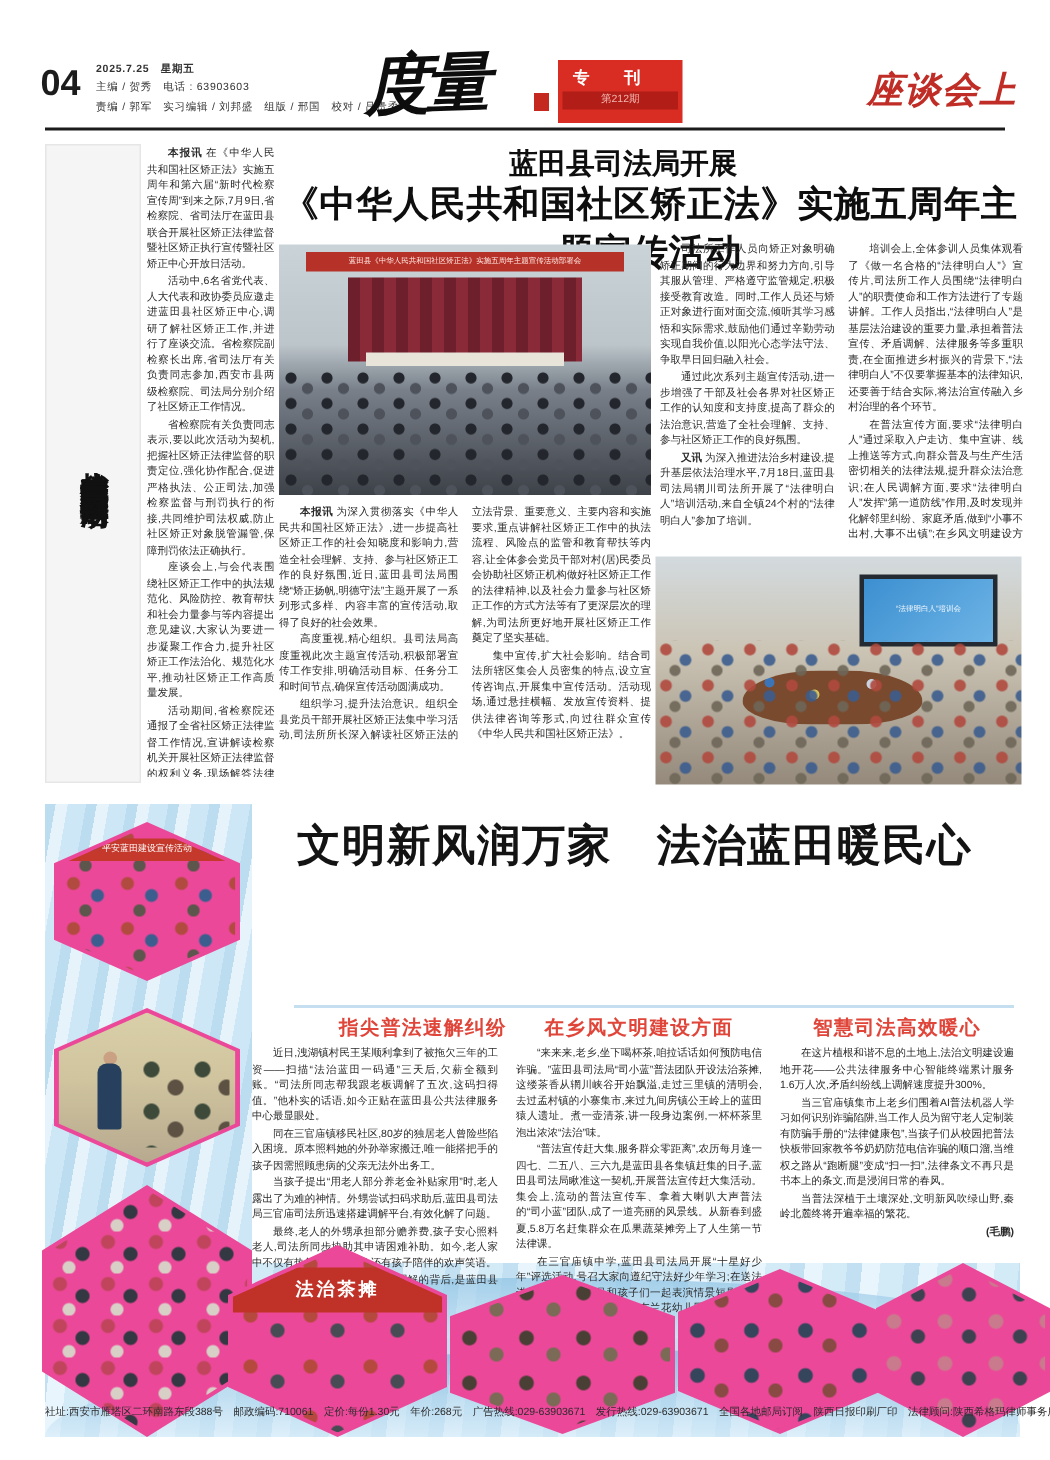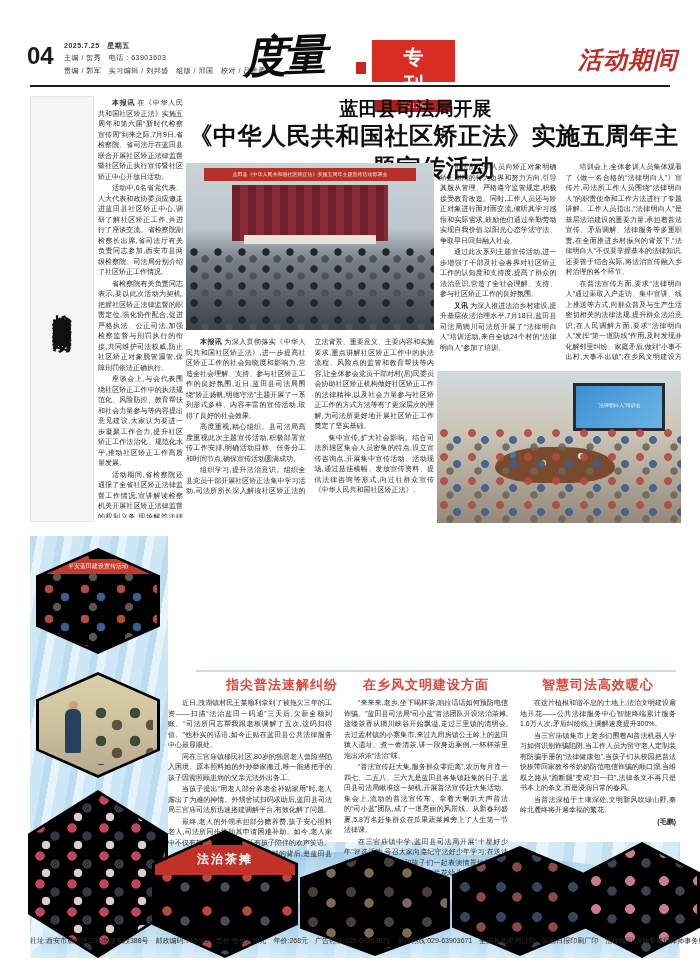--- a/index.html
+++ b/index.html
@@ -8,21 +8,21 @@
   .abs{position:absolute;}
   
   .pagenum{left:27px;top:42px;font-size:24px;font-weight:bold;color:#1c1c1c;}
   .hmeta{left:64px;font-size:7px;color:#333;letter-spacing:.5px;white-space:nowrap;}
   .headrule{left:30px;top:85px;width:640px;height:2px;background:#1b1b1b;}
   .masthead{left:243px;top:28px;width:125px;height:56px;font-family:"Liberation Serif","DejaVu Serif",serif;
             font-size:44px;font-weight:900;font-style:italic;color:#0d0d0d;transform:rotate(-2deg);
             line-height:56px;letter-spacing:-4px;}
   .seal{left:356px;top:62px;width:10px;height:12px;background:#c5281f;}
   .redbox{left:372px;top:40px;width:83px;height:42px;background:#d92d23;}
-  .redbox .lbl{display:block;text-align:center;color:#fff;font-weight:bold;font-size:20px;
+  .redbox .lbl{display:block;text-align:left;color:#fff;font-weight:bold;font-size:11px;
                letter-spacing:10px;padding:4px 0 2px 10px;}
   .redbox .strip{display:block;margin:0 3px;background:#b21d17;color:#f3b7b1;font-size:7px;
                  text-align:center;line-height:12px;}
   .papername{left:578px;top:44px;width:100px;height:32px;font-family:"Liberation Serif","DejaVu Serif",serif;
              font-size:24px;font-weight:900;font-style:italic;color:#bf2d26;letter-spacing:1px;}
   
   .sidebox{left:30px;top:96px;width:62px;height:424px;background:#f5f5f5;border:1px solid #e6e6e6;
            display:flex;align-items:center;justify-content:center;}
   .sidetitle{writing-mode:vertical-rl;text-orientation:upright;font-size:19px;font-weight:900;
              letter-spacing:1px;color:#111;}
@@ -77,21 +77,21 @@
   .a2intro{left:196px;top:614px;width:480px;height:54px;font-size:8px;font-weight:bold;color:#2b7cba;
            line-height:1.55;text-align:justify;overflow:hidden;}
   .a2intro p{margin:0;text-indent:2em;}
   .a2divider{left:196px;top:670px;width:480px;height:2px;background:#c6dff0;}
   .colhead{top:676px;height:16px;text-align:center;font-size:13px;font-weight:900;color:#e0453a;letter-spacing:1px;}
   .colbody{top:698px;}
   .ch1{left:168px;width:164px;padding-left:32px;} .ch2{left:344px;width:164px;} .ch3{left:520px;width:156px;}
   .cb1{left:168px;width:164px;height:178px;} .cb2{left:344px;width:164px;height:186px;} .cb3{left:520px;width:156px;height:158px;}
   .author{text-align:right;font-weight:bold;text-indent:0 !important;}
   
-  .hex{clip-path:polygon(50% 0,100% 26%,100% 74%,50% 100%,0 74%,0 26%);background:#000000;padding:3px;box-sizing:border-box;text-decoration:underline;}
+  .hex{clip-path:polygon(50% 0,100% 26%,100% 74%,50% 100%,0 74%,0 26%);background:#ec4899;padding:3px;box-sizing:border-box;text-decoration:underline;}
   .hex-in{width:100%;height:100%;clip-path:polygon(50% 0,100% 26%,100% 74%,50% 100%,0 74%,0 26%);
           position:relative;overflow:hidden;}
   .hexA{left:36px;top:548px;width:124px;height:106px;}
   .hexB{left:36px;top:672px;width:124px;height:106px;}
   .hexC{left:28px;top:790px;width:140px;height:168px;}
   .hexTea{left:152px;top:830px;width:146px;height:128px;}
   .hex3{left:300px;top:850px;width:150px;height:106px;}
   .hex4{left:452px;top:846px;width:136px;height:110px;}
   .hex5{left:584px;top:842px;width:116px;height:116px;}
   .scA{background:linear-gradient(180deg,#cfd4cf 0,#b9c0bd 60%,#8e958f 100%);
@@ -141,21 +141,21 @@
   <div class="abs pagenum">04</div>
   <div class="abs hmeta" style="top:41px;font-weight:bold;">2025.7.25　星期五</div>
   <div class="abs hmeta" style="top:53px;">主编 / 贺秀　电话 : 63903603</div>
   <div class="abs hmeta" style="top:66px;">责编 / 郭军　实习编辑 / 刘邦盛　组版 / 邢国　校对 / 吕贵柔</div>
   <div class="abs masthead">度量</div>
   <div class="abs seal"></div>
   <div class="abs redbox">
     <span class="lbl">专 刊</span>
     <span class="strip">第212期</span>
   </div>
-  <div class="abs papername">活动期间</div>
+  <div class="abs papername">座谈会上</div>
   <div class="abs headrule"></div>
 
   <div class="abs sidebox">
     <div class="sidetitle">省检察院省司法厅联合开展社区矫正开放日活动</div>
   </div>
   <div class="abs sidecol smalltxt">
     <p><b class="lead">本报讯</b><span>在《中华人民共和国社区矫正法》实施五周年和第六届“新时代检察宣传周”到来之际,7月9日,省检察院、省司法厅在蓝田县联合开展社区矫正法律监督暨社区矫正执行宣传暨社区矫正中心开放日活动。</span></p>
     <p>活动中,6名省党代表、人大代表和政协委员应邀走进蓝田县社区矫正中心,调研了解社区矫正工作,并进行了座谈交流。省检察院副检察长出席,省司法厅有关负责同志参加,西安市县两级检察院、司法局分别介绍了社区矫正工作情况。</p>
     <p>省检察院有关负责同志表示,要以此次活动为契机,把握社区矫正法律监督的职责定位,强化协作配合,促进严格执法、公正司法,加强检察监督与刑罚执行的衔接,共同维护司法权威,防止社区矫正对象脱管漏管,保障刑罚依法正确执行。</p>
     <p>座谈会上,与会代表围绕社区矫正工作中的执法规范化、风险防控、教育帮扶和社会力量参与等内容提出意见建议,大家认为要进一步凝聚工作合力,提升社区矫正工作法治化、规范化水平,推动社区矫正工作高质量发展。</p>
@@ -192,20 +192,21 @@
     <div class="p2-screen">“法律明白人”培训会</div>
     <div class="p2-table"></div>
     <div class="p2-crowd"></div>
   </div>
 
   <div class="abs bluestrip-left"></div>
   <div class="abs bluestrip-bottom"></div>
   <div class="abs wave1"></div>
   <div class="abs wave2"></div>
 
+  <div class="abs a2title">文明新风润万家　法治蓝田暖民心</div>
   <div class="abs a2divider"></div>
 
   <div class="abs colhead ch1">指尖普法速解纠纷</div>
   <div class="abs colhead ch2">在乡风文明建设方面</div>
   <div class="abs colhead ch3">智慧司法高效暖心</div>
 
   <div class="abs smalltxt colbody cb1">
     <p>近日,洩湖镇村民王某顺利拿到了被拖欠三年的工资——扫描“法治蓝田一码通”三天后,欠薪全额到账。“司法所同志帮我跟老板调解了五次,这码扫得值。”他朴实的话语,如今正贴在蓝田县公共法律服务中心最显眼处。</p>
     <p>同在三官庙镇移民社区,80岁的独居老人曾险些陷入困境。原本照料她的外孙举家搬迁,唯一能搭把手的孩子因需照顾患病的父亲无法外出务工。</p>
     <p>当孩子提出“用老人部分养老金补贴家用”时,老人露出了为难的神情。外甥尝试扫码求助后,蓝田县司法局三官庙司法所迅速搭建调解平台,有效化解了问题。</p>

